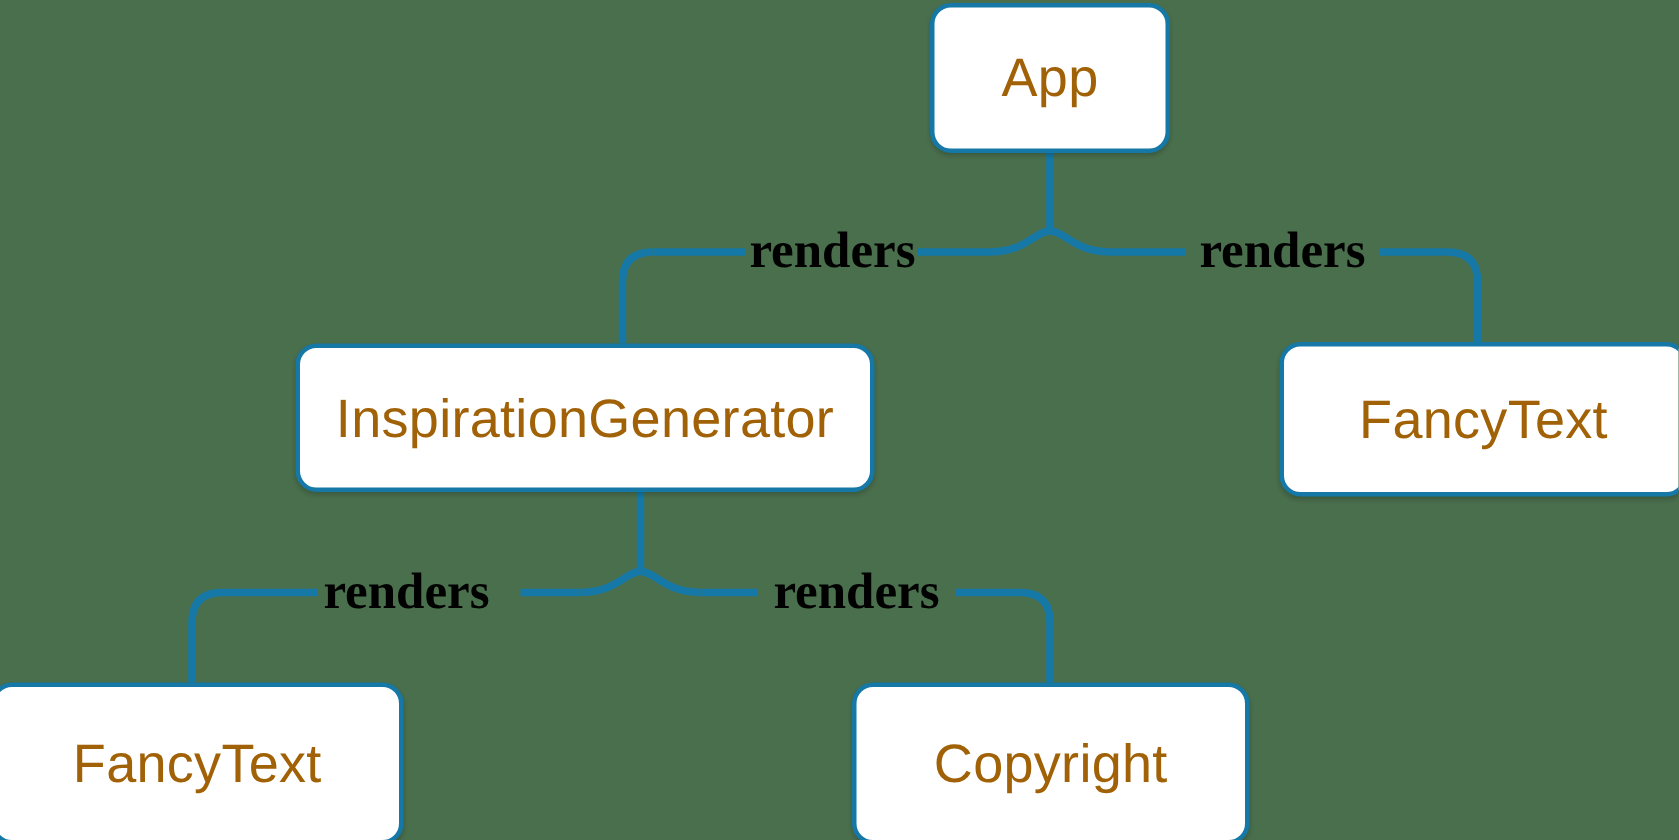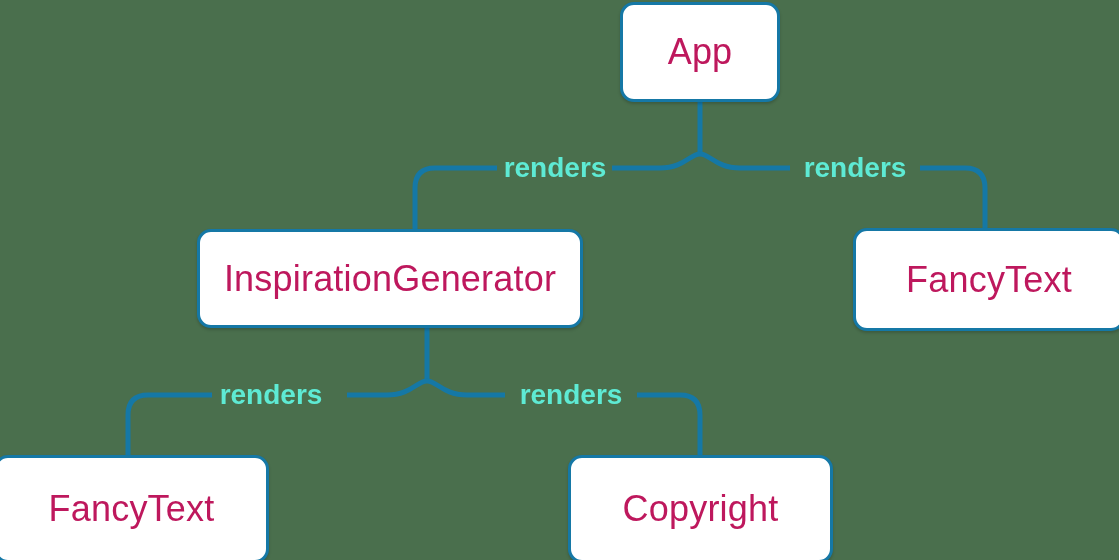--- a/index.html
+++ b/index.html
@@ -32,36 +32,37 @@
     background: #ffffff;
     border: 3px solid #1578a6;
     border-radius: 14px;
     display: flex;
     align-items: center;
     justify-content: center;
     box-shadow: 0 2px 3px rgba(0,0,0,0.18);
     z-index: 2;
   }
   .node-label {
-    color: #be185d;
+    color: #a16207;
     font-size: 36px;
     font-weight: 400;
     letter-spacing: 0.2px;
     white-space: nowrap;
     line-height: 1;
   }
   .edge-label {
     position: absolute;
-    color: #5eead4;
-    font-size: 28px;
+    color: #000000;
+    font-size: 34px;
     font-weight: 600;
     white-space: nowrap;
     line-height: 1;
     transform: translate(-50%, -50%);
     z-index: 3;
+    font-family: Liberation Serif, serif;
   }
   
   #node-app        { left: 620px;  top: 2px;   width: 160px; height: 100px; }
   #node-inspgen    { left: 197px;  top: 229px; width: 386px; height: 99px;  }
   #node-fancy-right{ left: 853px;  top: 228px; width: 272px; height: 103px; }
   #node-fancy-left { left: -6px;   top: 455px; width: 275px; height: 108px; }
   #node-copyright  { left: 568px;  top: 455px; width: 265px; height: 108px; }
 </style>
 </head>
 <body>

